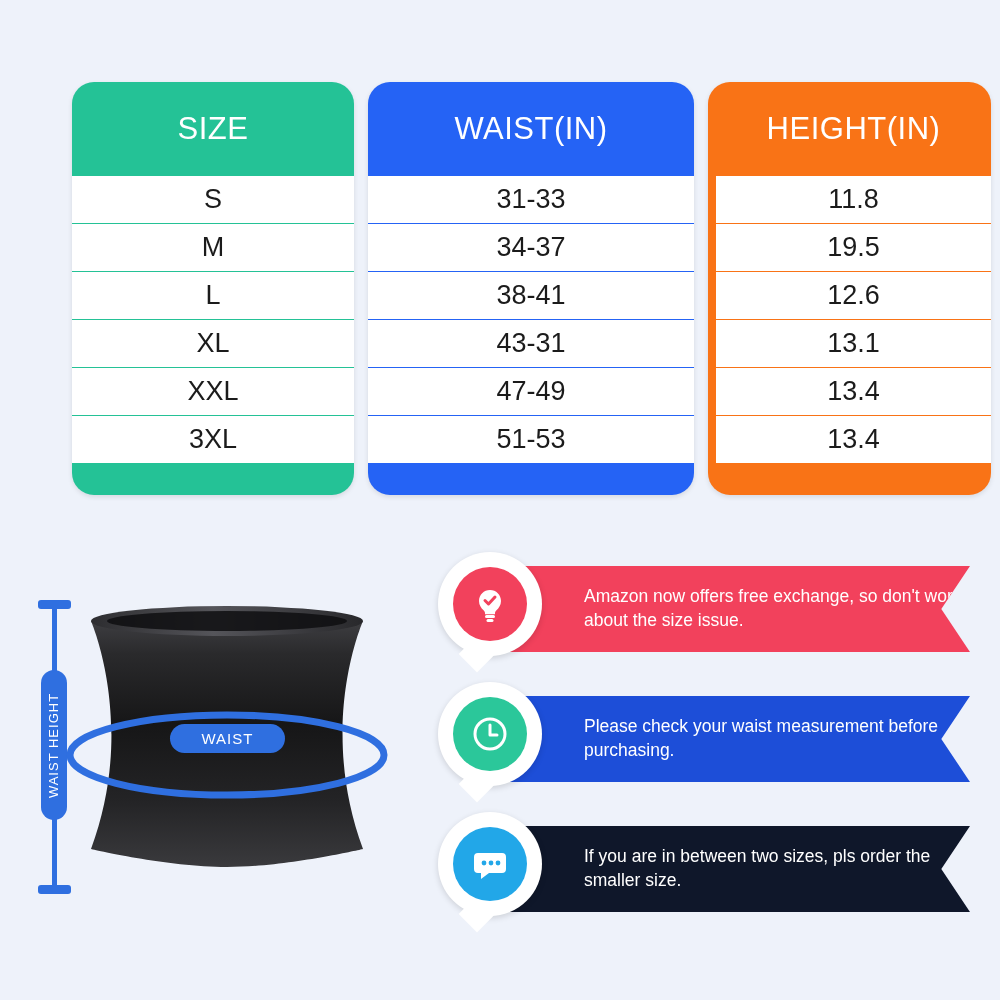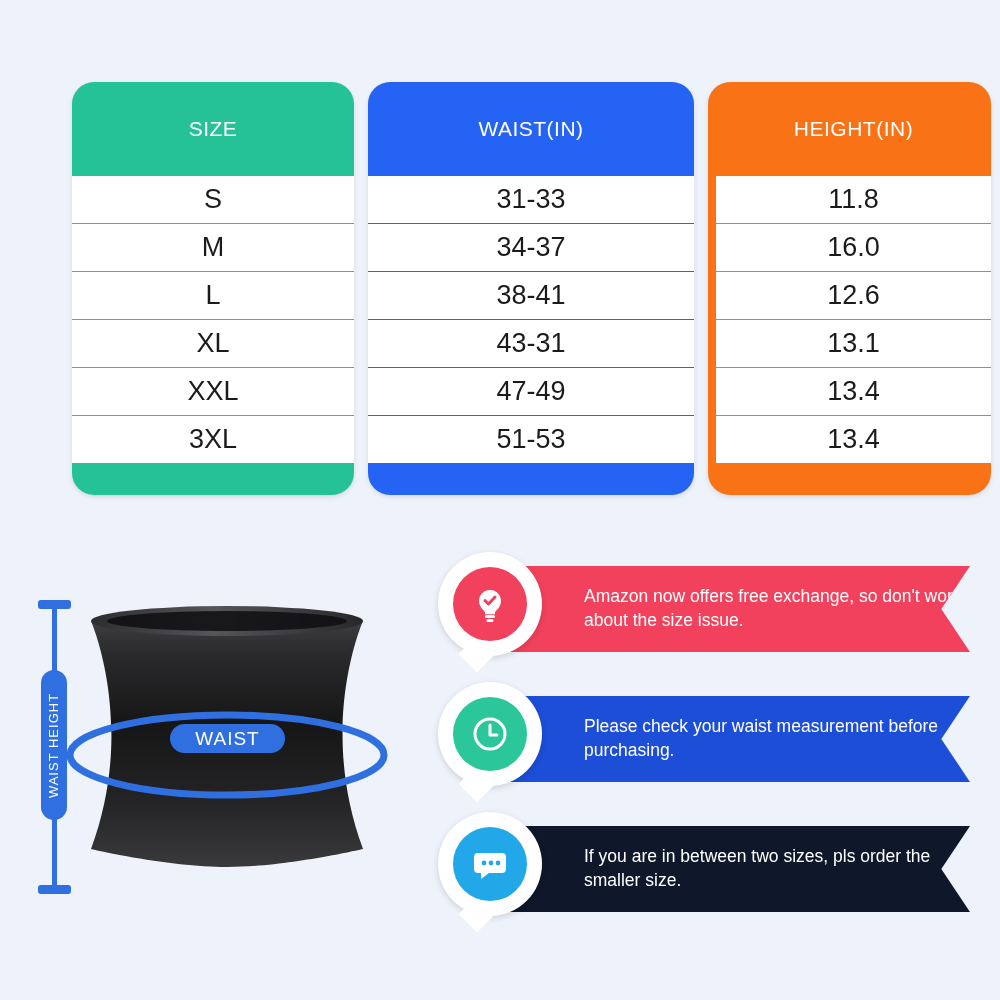--- a/index.html
+++ b/index.html
@@ -35,21 +35,21 @@
   .col-size   { width: 282px; background: #24c296; }
   .col-waist  { width: 326px; background: #2563f5; }
   .col-height { width: 275px; background: #f97316; padding-left: 8px; }
 
   .col-head {
     height: 94px;
     display: flex;
     align-items: center;
     justify-content: center;
     color: #ffffff;
-    font-size: 21px;
+    font-size: 31px;
     letter-spacing: .5px;
     font-weight: 400;
   }
   .col-body {
     flex: 1;
     padding: 0 0 32px 0;
     display: flex;
     flex-direction: column;
   }
   .cell {
@@ -82,21 +82,21 @@
   }
   .waist-label {
     position: absolute;
     left: 150px;
     top: 164px;
     width: 115px;
     height: 29px;
     background: #2f6fe0;
     border-radius: 15px;
     color: #fff;
-    font-size: 19px;
+    font-size: 15px;
     letter-spacing: 1px;
     display: flex;
     align-items: center;
     justify-content: center;
     z-index: 6;
   }
   .height-label {
     position: absolute;
     left: 21px;
     top: 110px;
@@ -229,21 +229,21 @@
       <div class="cell">43-31</div>
       <div class="cell">47-49</div>
       <div class="cell">51-53</div>
     </div>
   </div>
 
   <div class="col col-height">
     <div class="col-head">HEIGHT(IN)</div>
     <div class="col-body">
       <div class="cell">11.8</div>
-      <div class="cell">16.0</div>
+      <div class="cell">19.5</div>
       <div class="cell">12.6</div>
       <div class="cell">13.1</div>
       <div class="cell">13.4</div>
       <div class="cell">13.4</div>
     </div>
   </div>
 
 </div>
 
 <div class="product">

